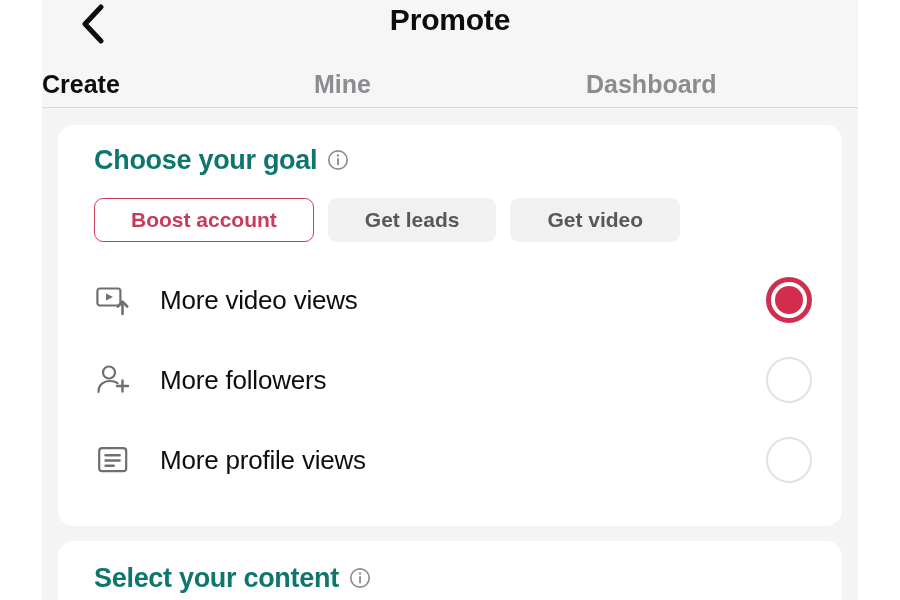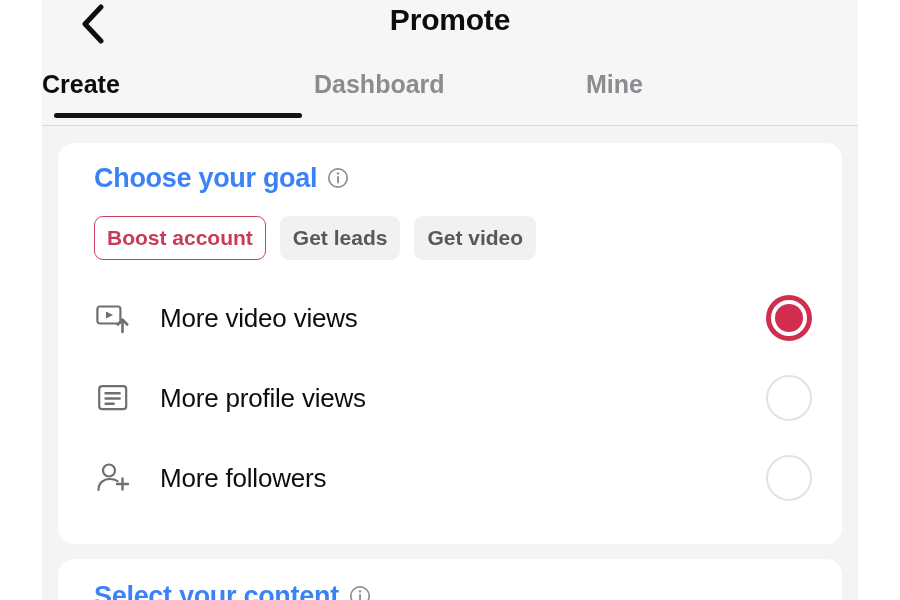--- a/index.html
+++ b/index.html
@@ -26,21 +26,21 @@
     top: 0;
     width: 816px;
     height: 600px;
     background: #f4f4f4;
     overflow: hidden;
   }
 
   
   .header {
     position: relative;
-    height: 126px;
+    height: 108px;
     background: #f6f6f6;
     border-bottom: 1px solid #d8d8d8;
   }
 
   .back-btn {
     position: absolute;
     left: 28px;
     top: 2px;
     width: 46px;
     height: 44px;
@@ -113,35 +113,35 @@
   .section-head {
     display: flex;
     align-items: center;
     gap: 10px;
     padding: 0 36px;
     margin-bottom: 22px;
   }
   .section-title {
     font-size: 27px;
     font-weight: 700;
-    color: #3b82f6;
+    color: #0f766e;
     letter-spacing: -0.3px;
   }
   .info-icon { display: block; flex: 0 0 auto; margin-top: 3px; cursor: pointer; }
 
   
   .chips {
     display: flex;
     gap: 14px;
     padding: 0 36px;
     margin-bottom: 18px;
   }
   .chip {
     height: 44px;
-    padding: 0 12px;
+    padding: 0 36px;
     display: flex;
     align-items: center;
     justify-content: center;
     border-radius: 9px;
     background: #f1f1f2;
     color: #58585c;
     font-size: 21px;
     font-weight: 600;
     cursor: pointer;
     border: 1.6px solid transparent;
@@ -215,24 +215,24 @@
       </div>
 
       <div class="page-title">Promote</div>
 
       <div class="tabs">
         <div class="tab active">
           <span>Create</span>
           <span class="tab-underline"></span>
         </div>
         <div class="tab">
+          <span>Mine</span>
+        </div>
+        <div class="tab">
           <span>Dashboard</span>
-        </div>
-        <div class="tab">
-          <span>Mine</span>
         </div>
       </div>
     </div>
 
     <div class="body">
 
       <div class="card goal">
 
         <div class="section-head">
           <span class="section-title">Choose your goal</span>
@@ -266,39 +266,39 @@
               <path d="M21.8 22.5 L26.5 17.6 L31.2 22.5" fill="none" stroke="#6e6e73" stroke-width="2.6" stroke-linecap="round" stroke-linejoin="round"></path>
             </svg>
           </span>
           <span class="opt-label">More video views</span>
           <span class="radio on"></span>
         </div>
 
         <div class="option">
           <span class="opt-icon">
             <svg width="34" height="32" viewBox="0 0 34 32" aria-hidden="true">
+              <circle cx="13" cy="8.5" r="6" fill="none" stroke="#6e6e73" stroke-width="2.2"></circle>
+              <path d="M2.5 28 C2.5 20.5 8 17 14 17 C17 17 19.5 17.8 21.5 19.2" fill="none" stroke="#6e6e73" stroke-width="2.2" stroke-linecap="round"></path>
+              <path d="M26.5 16.5 L26.5 27.5 M21 22 L32 22" fill="none" stroke="#6e6e73" stroke-width="2.4" stroke-linecap="round"></path>
+            </svg>
+          </span>
+          <span class="opt-label">More followers</span>
+          <span class="radio"></span>
+        </div>
+
+        <div class="option">
+          <span class="opt-icon">
+            <svg width="34" height="32" viewBox="0 0 34 32" aria-hidden="true">
               <rect x="3.2" y="4.2" width="27" height="23" rx="3" fill="none" stroke="#6e6e73" stroke-width="2.2"></rect>
               <rect x="8.4" y="10" width="16.4" height="2.5" rx="1.2" fill="#6e6e73"></rect>
               <rect x="8.4" y="15.2" width="16.4" height="2.5" rx="1.2" fill="#6e6e73"></rect>
               <rect x="8.4" y="20.4" width="10.5" height="2.5" rx="1.2" fill="#6e6e73"></rect>
             </svg>
           </span>
           <span class="opt-label">More profile views</span>
-          <span class="radio"></span>
-        </div>
-
-        <div class="option">
-          <span class="opt-icon">
-            <svg width="34" height="32" viewBox="0 0 34 32" aria-hidden="true">
-              <circle cx="13" cy="8.5" r="6" fill="none" stroke="#6e6e73" stroke-width="2.2"></circle>
-              <path d="M2.5 28 C2.5 20.5 8 17 14 17 C17 17 19.5 17.8 21.5 19.2" fill="none" stroke="#6e6e73" stroke-width="2.2" stroke-linecap="round"></path>
-              <path d="M26.5 16.5 L26.5 27.5 M21 22 L32 22" fill="none" stroke="#6e6e73" stroke-width="2.4" stroke-linecap="round"></path>
-            </svg>
-          </span>
-          <span class="opt-label">More followers</span>
           <span class="radio"></span>
         </div>
       </div>
 
       <div class="card content">
         <div class="section-head">
           <span class="section-title">Select your content</span>
           <span class="info-icon">
             <svg width="22" height="22" viewBox="0 0 22 22" aria-hidden="true">
               <circle cx="11" cy="11" r="9.2" fill="none" stroke="#8e8e93" stroke-width="1.7"></circle>

